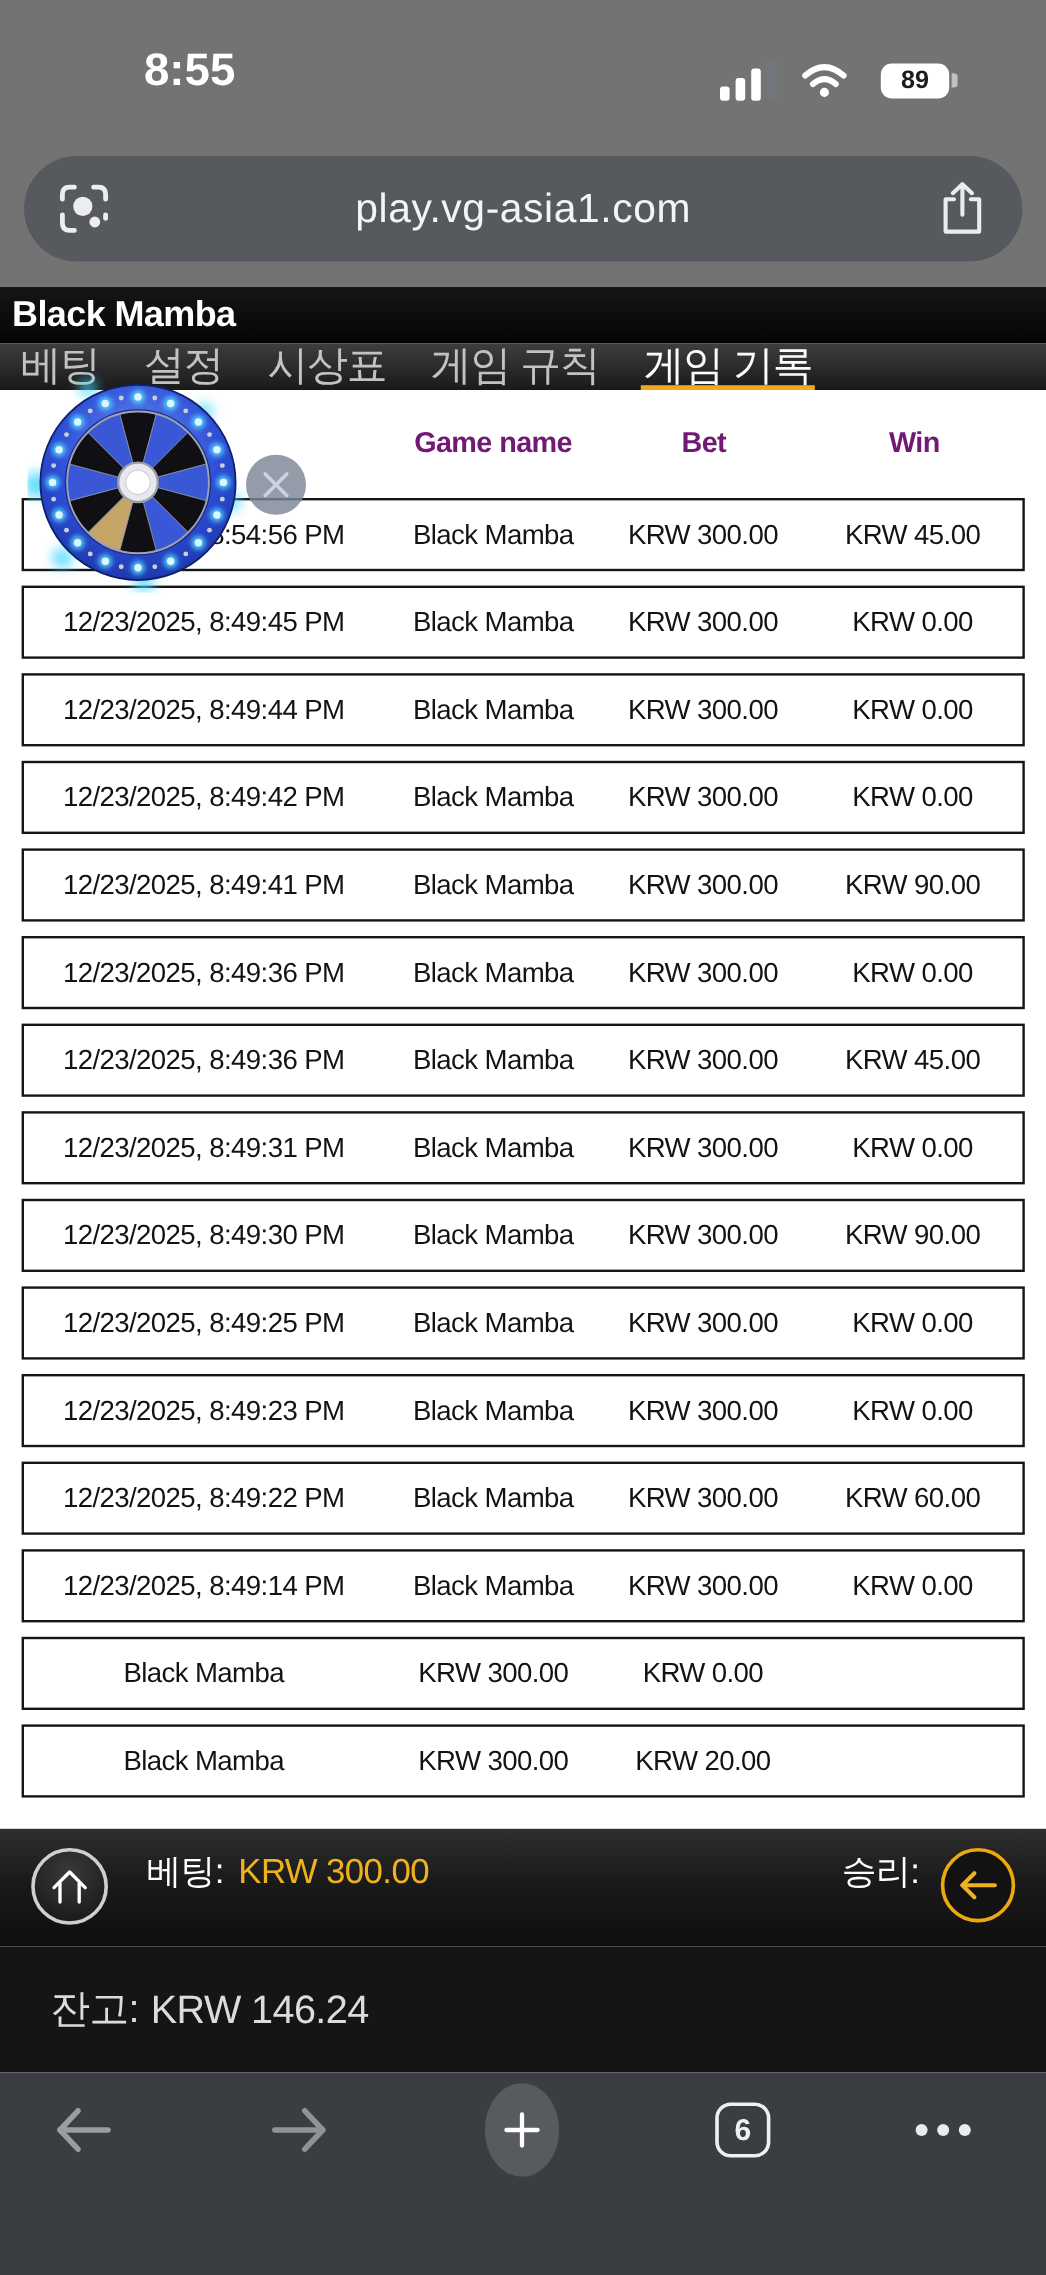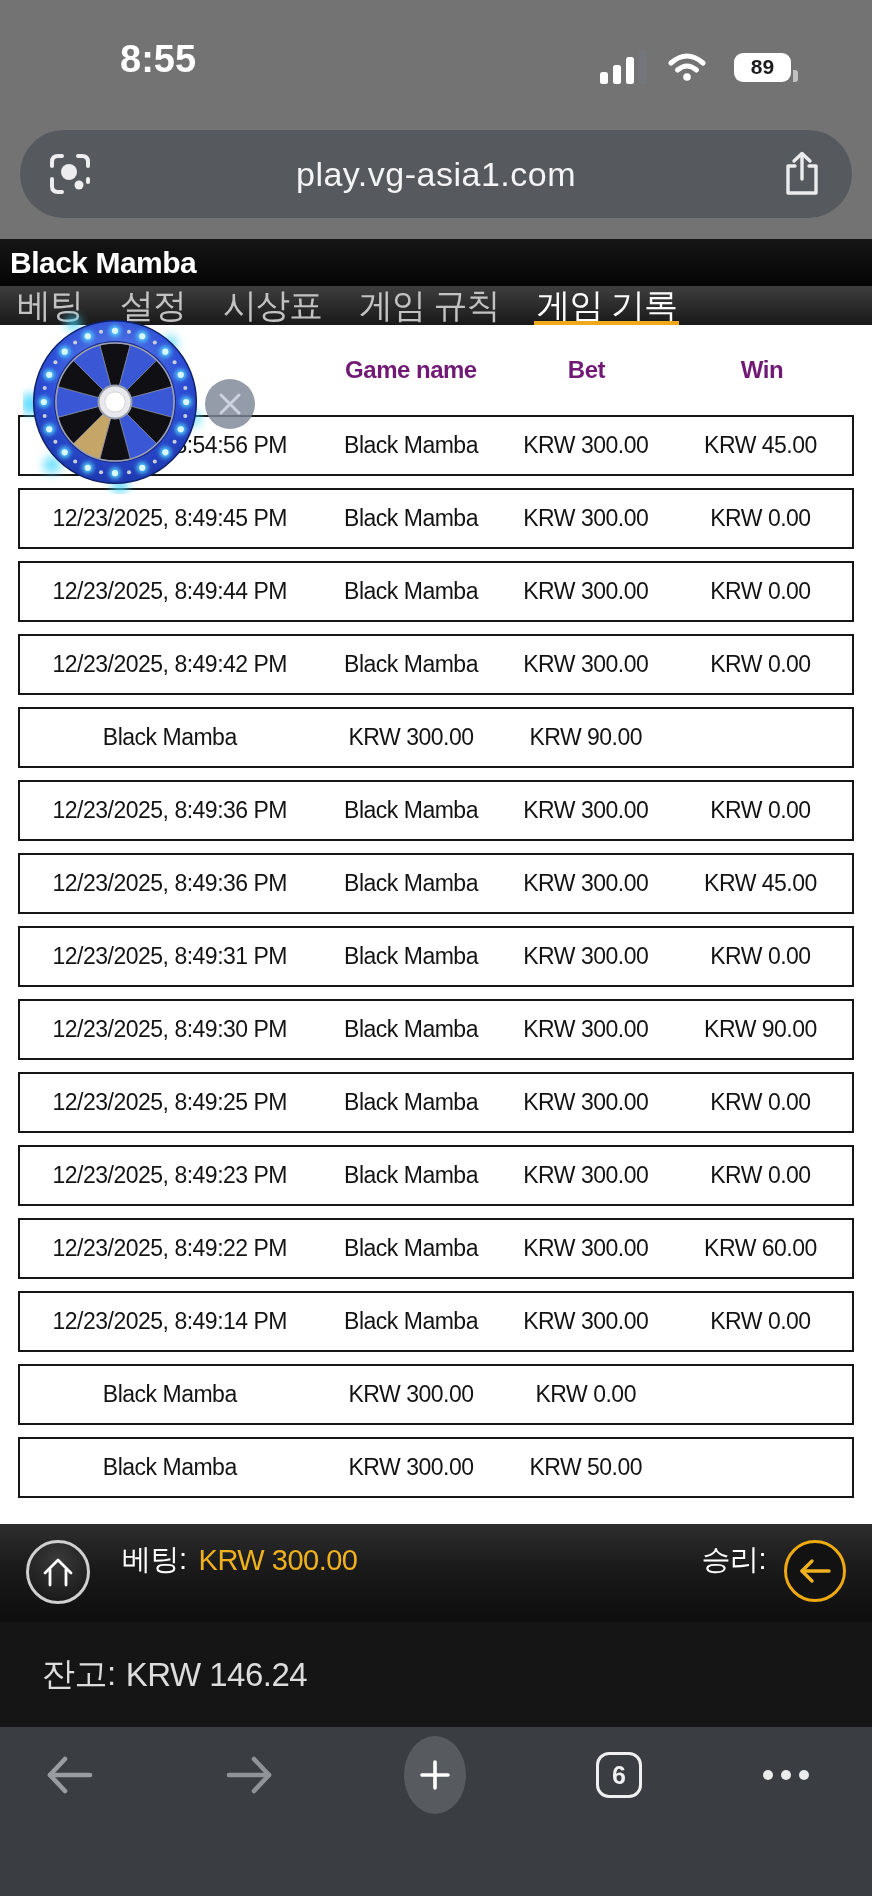--- a/index.html
+++ b/index.html
@@ -76,21 +76,21 @@
         <rect x="0" y="24" width="8" height="12" rx="2.5" fill="#fff"></rect>
         <rect x="13" y="17" width="8" height="19" rx="2.5" fill="#fff"></rect>
         <rect x="26" y="9" width="8" height="27" rx="2.5" fill="#fff"></rect>
         <rect x="39" y="2" width="8" height="34" rx="2.5" fill="#73777b"></rect>
       </svg>
       <svg width="38" height="30" viewBox="0 0 38 30">
         <path d="M3 11 Q19 -3 35 11" fill="none" stroke="#fff" stroke-width="5" stroke-linecap="round"></path>
         <path d="M9.5 18 Q19 10 28.5 18" fill="none" stroke="#fff" stroke-width="5" stroke-linecap="round"></path>
         <circle cx="19" cy="25" r="3.8" fill="#fff"></circle>
       </svg>
-      <div style="display:flex;align-items:flex-end;margin-left:12px;">
+      <div style="display:flex;align-items:center;margin-left:12px;">
         <div class="battery">
             <span>89</span>
           </div>
         <div class="battery-nub"></div>
       </div>
     </div>
     <div class="url-pill">
       <svg class="pill-icon-left" width="44" height="44" viewBox="0 0 44 44">
         <g fill="none" stroke="#ededef" stroke-width="4" stroke-linecap="round">
           <path d="M4 14 V10 Q4 4 10 4 H14"></path>
@@ -147,20 +147,21 @@
           <div>KRW 300.00</div>
           <div>KRW 0.00</div>
         </div>
         <div class="hrow">
           <div>12/23/2025, 8:49:42 PM</div>
           <div>Black Mamba</div>
           <div>KRW 300.00</div>
           <div>KRW 0.00</div>
         </div>
         <div class="hrow">
+          <div>12/23/2025, 8:49:41 PM</div>
           <div>Black Mamba</div>
           <div>KRW 300.00</div>
           <div>KRW 90.00</div>
         </div>
         <div class="hrow">
           <div>12/23/2025, 8:49:36 PM</div>
           <div>Black Mamba</div>
           <div>KRW 300.00</div>
           <div>KRW 0.00</div>
         </div>
@@ -207,21 +208,21 @@
           <div>KRW 0.00</div>
         </div>
         <div class="hrow">
           <div>Black Mamba</div>
           <div>KRW 300.00</div>
           <div>KRW 0.00</div>
         </div>
         <div class="hrow">
           <div>Black Mamba</div>
           <div>KRW 300.00</div>
-          <div>KRW 50.00</div>
+          <div>KRW 20.00</div>
         </div>
       </div>
   </div>
 
   <div class="wheel-wrap">
     <svg id="wheel-svg" width="184" height="184" viewBox="0 0 190 190">
       <defs>
         <radialGradient id="ringGrad" cx="50%" cy="35%" r="75%">
           <stop offset="0%" stop-color="#6b92f4"></stop>
           <stop offset="55%" stop-color="#2d4ed6"></stop>

